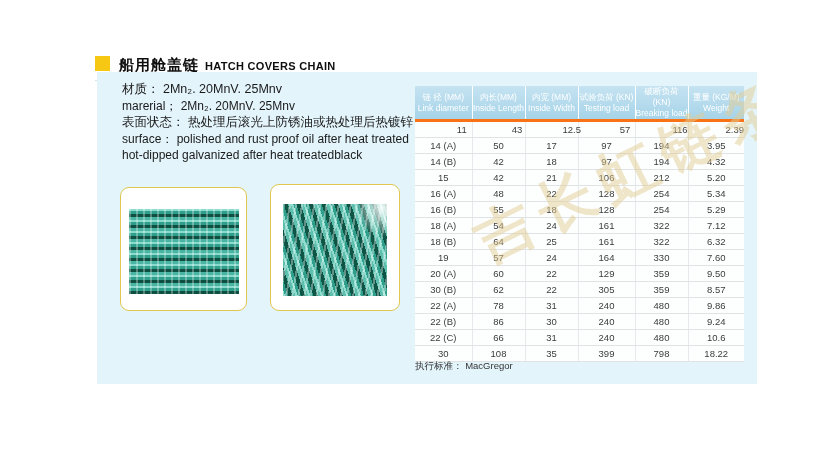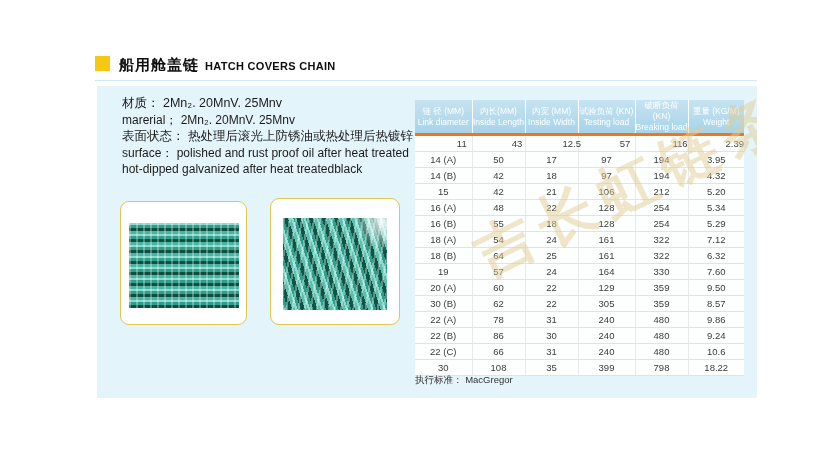--- a/index.html
+++ b/index.html
@@ -40,21 +40,21 @@
     top: 80px;
     width: 662px;
     height: 1px;
     background: #cfe9f5;
   }
 
   
   .panel {
     position: absolute;
     left: 97px;
-    top: 86px;
+    top: 72px;
     width: 660px;
     height: 312px;
     background: #e3f4fb;
     overflow: hidden;
   }
 
   
   .info {
     position: absolute;
     left: 25px;

